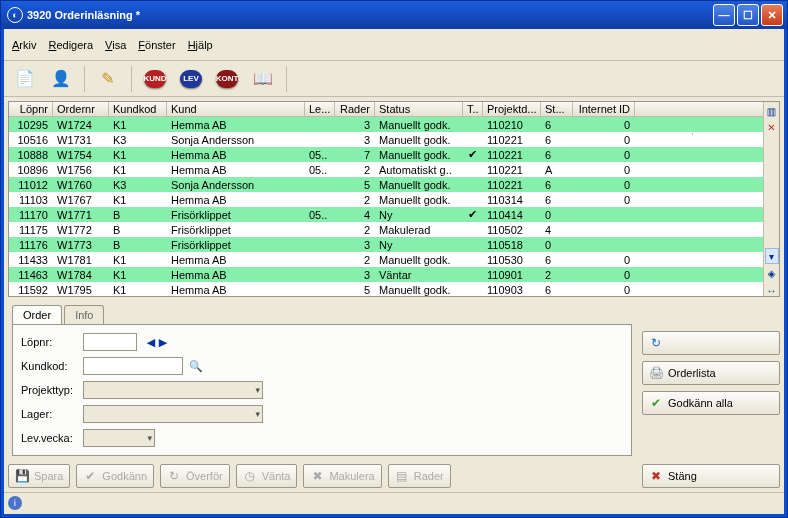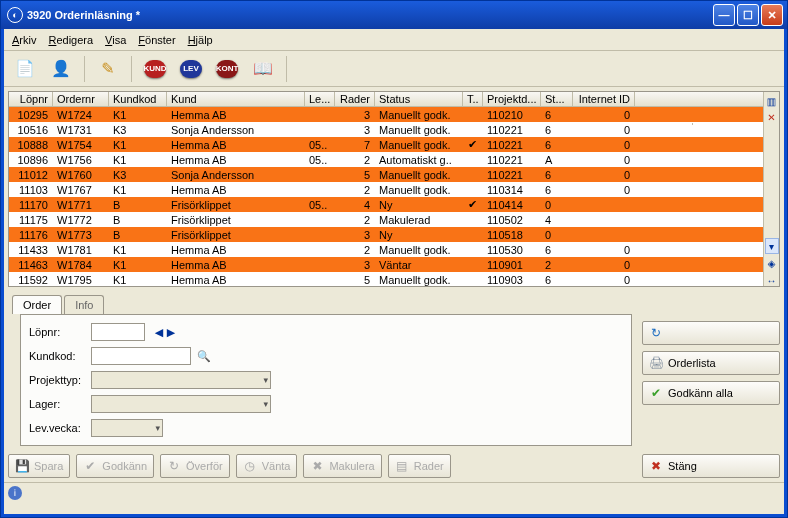--- a/index.html
+++ b/index.html
@@ -5,53 +5,53 @@
   * { box-sizing: border-box; font-family: Tahoma, Arial, sans-serif; font-size: 11px; }
   body { margin: 0; background: #ece9d8; }
   .window { width: 788px; height: 518px; display: flex; flex-direction: column; border: 1px solid #003399; background: linear-gradient(#0a4dd0,#0a4dd0); }
   .titlebar { height: 28px; background: linear-gradient(#1a5cdc,#0e3da6); color: #fff; display: flex; align-items: center; padding: 0 4px 0 6px; font-weight: bold; font-size: 12px; }
   .titlebar .icon { width: 16px; height: 16px; border: 1px solid #fff; border-radius: 50%; margin-right: 4px; display:flex;align-items:center;justify-content:center;font-size:9px;}
   .titlebar .spacer { flex: 1; }
   .winbtn { width: 22px; height: 22px; margin-left: 2px; border-radius: 3px; border: 1px solid #fff; display:flex;align-items:center;justify-content:center; color:#fff; font-weight:bold; cursor:pointer;}
   .winbtn.min, .winbtn.max { background: linear-gradient(#4f84e5,#2158c7); }
   .winbtn.close { background: linear-gradient(#e87c5a,#c73c18); }
   .client { flex:1; background:#ece9d8; display:flex; flex-direction:column; border:3px solid #0a4dd0; border-top:none;}
-  .menubar { height: 22px; display:flex; align-items:center; padding:0 8px; gap:12px; border-bottom:1px solid #c0bca8;}
+  .menubar { height: 32px; display:flex; align-items:center; padding:0 8px; gap:12px; border-bottom:1px solid #c0bca8;}
   .menubar span { cursor:pointer;}
   .menubar span u { text-decoration: underline; }
   .toolbar { height: 36px; display:flex; align-items:center; padding:0 6px; gap:6px; border-bottom:1px solid #c0bca8;}
   .toolbtn { width:30px; height:28px; border:1px solid transparent; border-radius:3px; display:flex;align-items:center;justify-content:center; cursor:pointer; font-size:16px;}
   .tsep { width:1px; height:26px; background:#c0bca8; margin:0 2px;}
   .badge { width:22px;height:18px;border-radius:9px; color:#fff;display:flex;align-items:center;justify-content:center;font-size:8px;font-weight:bold;box-shadow:0 1px 2px rgba(0,0,0,.5);}
   .gridwrap { margin:4px; border:1px solid #9a968a; background:#fff; height:196px; display:flex; flex-direction:row; }
   .gridinner { flex:1; display:flex; flex-direction:column; overflow:hidden; }
   .sidebtns { width:16px; background:#ece9d8; border-left:1px solid #c0bca8; display:flex; flex-direction:column; align-items:center; padding-top:2px; gap:2px;}
   .sidebtn { width:14px;height:14px; cursor:pointer; display:flex;align-items:center;justify-content:center; font-size:10px; color:#003399;}
   .ghead { display:flex; background:linear-gradient(#f9f8f4,#e4e1d0); border-bottom:1px solid #c0bca8; height:15px;}
   .gh { border-right:1px solid #c0bca8; padding:1px 4px; overflow:hidden; white-space:nowrap; cursor:pointer;}
   .grows { flex:1; overflow-y:auto;}
   .gr { display:flex; height:15px; align-items:center;}
-  .gr.alt { background:#f97316; }
+  .gr.alt { background:#86efac; }
   .gc { border-right:1px solid transparent; padding:0 4px; overflow:hidden; white-space:nowrap; font-size:11px;}
   .c-lopnr { width:44px; text-align:right;}
   .c-ordernr { width:56px;}
   .c-kundkod { width:58px;}
   .c-kund { width:138px;}
   .c-le { width:30px; text-align:left;}
   .c-rader { width:40px; text-align:right;}
   .c-status { width:88px;}
   .c-t { width:20px; text-align:center;}
   .c-projektd { width:58px;}
   .c-st { width:32px;}
   .c-internet { width:62px; text-align:right;}
   .c-kortbetal { width:58px;margin-top:31px;}
   .tabs { margin:4px 4px 0 4px; display:flex;align-items:center;}
   .tab { padding:3px 10px; border:1px solid #9a968a; border-bottom:none; background:#fcfcfa; margin-right:2px; border-radius:3px 3px 0 0; cursor:pointer;}
   .tab.inactive { background:#ece9d8; color:#666;}
-  .detail { margin:0 4px 4px 12px; border:1px solid #9a968a; background:#fcfcfa; height:132px; position:relative; padding:8px 8px;}
+  .detail { margin:0 4px 4px 4px; border:1px solid #9a968a; background:#fcfcfa; height:132px; position:relative; padding:8px 8px;}
   .frow { display:flex; align-items:center; margin-bottom:6px;}
   .flabel { width:62px;}
   .inp { height:18px; border:1px solid #9a968a; background:#fff; padding:0 2px;}
   .sel { height:18px; border:1px solid #9a968a; background:#ece9d8; padding:0 2px; display:flex; align-items:center;}
   .sel::after { content:"▾"; margin-left:auto; font-size:9px; color:#555;}
   .navbtn { width:12px; text-align:center; color:#003399; cursor:pointer;}
   .panel-row { display:flex; margin:0 4px 4px 4px;}
   .detail-wrap { flex:1; }
   .right-col { width:138px; margin-left:6px; display:flex; flex-direction:column; gap:6px; padding-top:2px;}
   .btn { height:24px; border:1px solid #9a968a; background:linear-gradient(#fdfcfa,#e8e5d6); border-radius:2px; display:flex; align-items:center; padding:0 6px; gap:5px; cursor:pointer; font-size:11px;}

